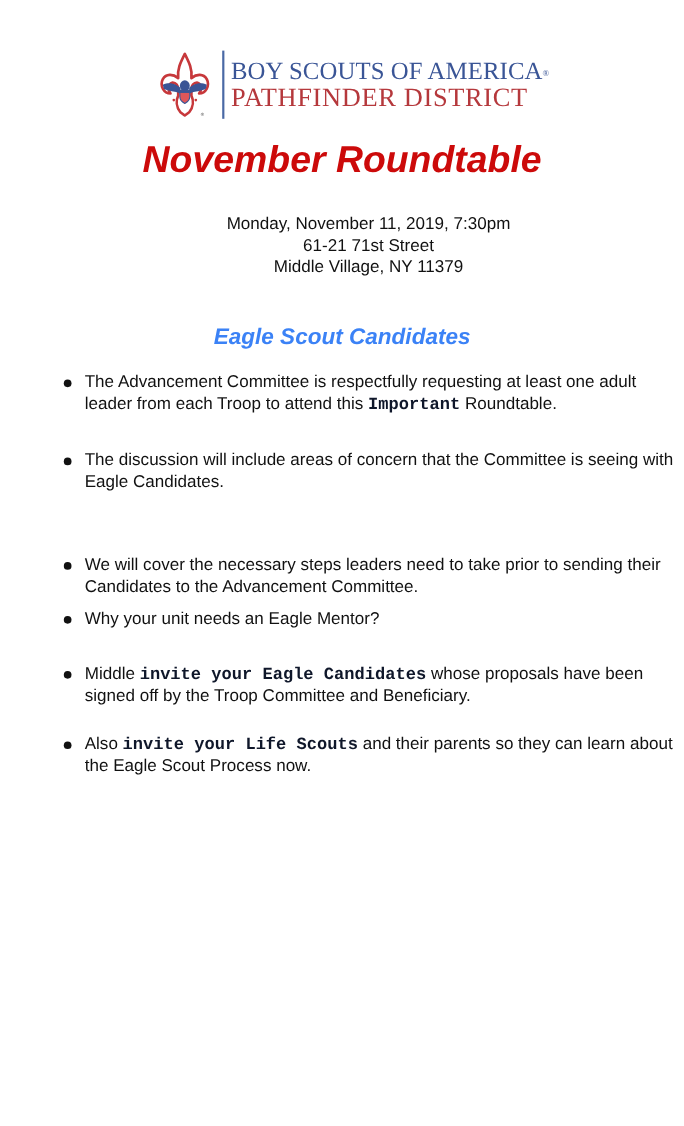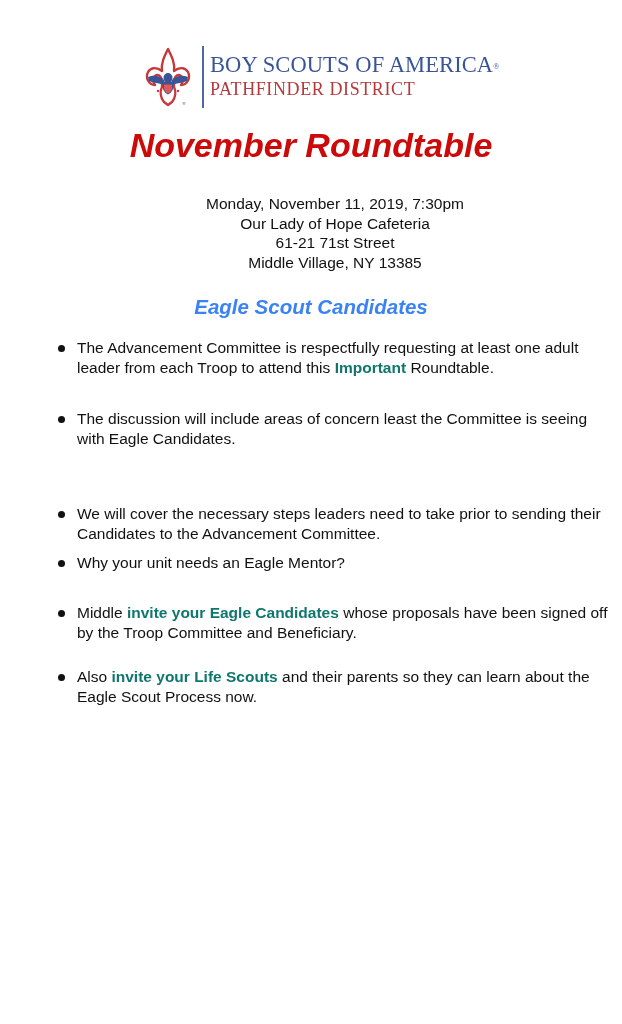--- a/index.html
+++ b/index.html
@@ -49,21 +49,21 @@
       white-space: nowrap;
     }
     .org-name sup {
       font-size: 8px;
       vertical-align: top;
       position: relative;
       top: 2px;
     }
     .district-name {
       font-family: "Liberation Serif", serif;
-      font-size: 18px;
+      font-size: 24px;
       color: #b5383c;
       letter-spacing: 0.6px;
       line-height: 24px;
       white-space: nowrap;
     }
     .title {
       position: absolute;
       left: 0;
       right: 0;
       top: 126px;
@@ -122,22 +122,23 @@
       width: 7px;
       height: 7px;
       border-radius: 50%;
       background: #111111;
     }
     .bullet-text {
       display: block;
       margin-left: 19px;
     }
     .hl {
-      color: #0f766e;
+      color: #0f172a;
       font-weight: bold;
+      font-family: Liberation Mono, monospace;
     }
   </style>
 </head>
 <body>
 
 <div class="logo">
   <svg class="emblem" viewBox="0 0 50 60">
 
     <path d="M25 2 C21 10 18 16 19 24 C14 20 8 20 5 25 C2 31 6 38 12 38 C9 34 10 29 14 28 C17 28 19 31 19 34 L19 40 C17 44 17 50 21 55 L25 58 L29 55 C33 50 33 44 31 40 L31 34 C31 31 33 28 36 28 C40 29 41 34 38 38 C44 38 48 31 45 25 C42 20 36 20 31 24 C32 16 29 10 25 2 Z" fill="#ffffff" stroke="#c7383b" stroke-width="2.4" stroke-linejoin="round"></path>
 
@@ -157,35 +158,34 @@
   <div class="logo-text">
     <div class="org-name"><span>BOY SCOUTS OF AMERICA</span><sup>®</sup></div>
     <div class="district-name">PATHFINDER DISTRICT</div>
   </div>
 </div>
 
 <h1 class="title">November Roundtable</h1>
 
 <div class="details">
   <div>Monday, November 11, 2019, 7:30pm</div>
-  <div>Our Lady of Hope Cafeteria</div>
   <div>61-21 71st Street</div>
-  <div>Middle Village, NY 13385</div>
+  <div>Middle Village, NY 11379</div>
 </div>
 
 <h2 class="subtitle">Eagle Scout Candidates</h2>
 
 <ul class="bullets">
   <li class="bullet-item" style="top:338px;">
     <span class="bullet-dot"></span>
     <span class="bullet-text"><span>The Advancement Committee is respectfully requesting at least one adult leader from each Troop to attend this </span><span class="hl">Important</span><span> Roundtable.</span></span>
   </li>
   <li class="bullet-item" style="top:409px;">
     <span class="bullet-dot"></span>
-    <span class="bullet-text"><span>The discussion will include areas of concern least the Committee is seeing with Eagle Candidates.</span></span>
+    <span class="bullet-text"><span>The discussion will include areas of concern that the Committee is seeing with Eagle Candidates.</span></span>
   </li>
   <li class="bullet-item" style="top:504px;">
     <span class="bullet-dot"></span>
     <span class="bullet-text"><span>We will cover the necessary steps leaders need to take prior to sending their Candidates to the Advancement Committee.</span></span>
   </li>
   <li class="bullet-item" style="top:553px;">
     <span class="bullet-dot"></span>
     <span class="bullet-text"><span>Why your unit needs an Eagle Mentor?</span></span>
   </li>
   <li class="bullet-item" style="top:603px;">

